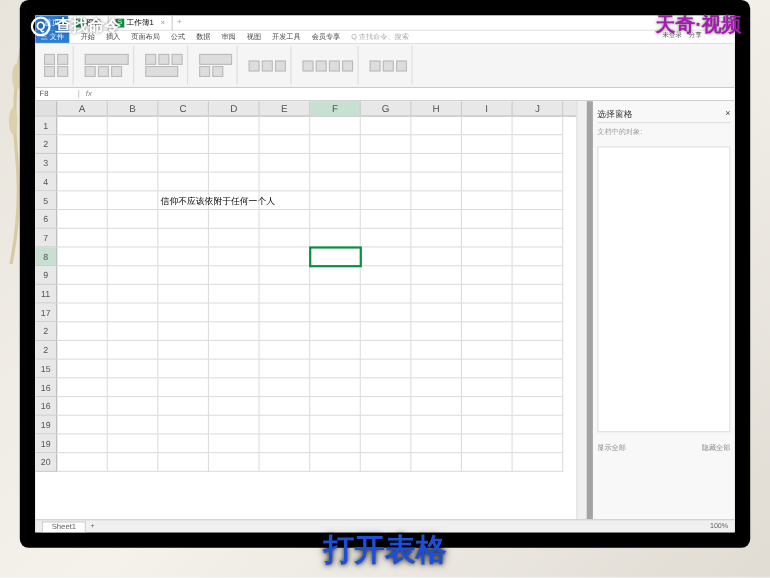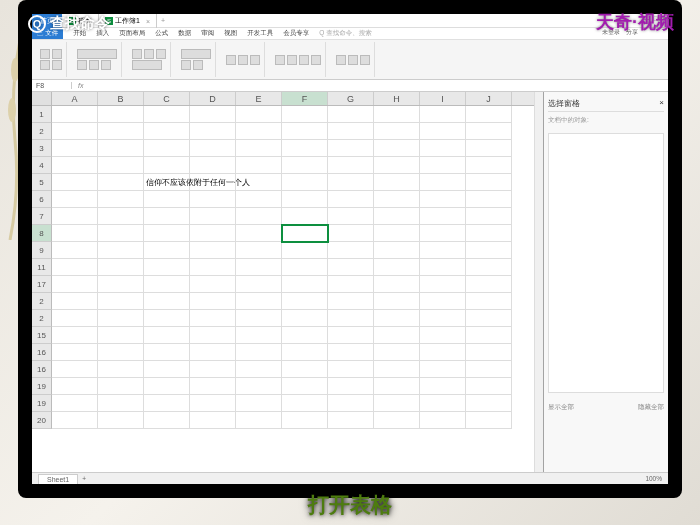--- a/index.html
+++ b/index.html
@@ -31,30 +31,30 @@
 .corner { width: 20px; border-right: 1px solid #bbb; background: #e0e0e0; }
 .col-h { width: 46px; border-right: 1px solid #ccc; text-align: center; font-size: 9px; color: #555; line-height: 14px; }
 .col-h.sel { background: #c8e0d0; }
 .rows { }
 .row { display: flex; height: 17px; }
 .row-h { width: 20px; background: #e8e8e8; border-right: 1px solid #bbb; border-bottom: 1px solid #ccc; text-align: center; font-size: 8px; color: #555; line-height: 17px; }
 .row-h.sel { background: #c8e0d0; }
 .cell { width: 46px; border-right: 1px solid #ddd; border-bottom: 1px solid #ddd; font-size: 8px; line-height: 17px; padding: 0 2px; position: relative; overflow: visible; white-space: nowrap; }
 .cell.selected { outline: 2px solid #0d8f3f; outline-offset: -1px; z-index: 2; }
 .cell-text { position: absolute; left: 2px; top: 0; font-size: 8px; color: #000; white-space: nowrap; }
-.side-panel { width: 125px; background: #f8f8f8; border-left: 1px solid #a3a3a3; padding: 4px; font-size: 7px; color: #666; }
+.side-panel { width: 135px; background: #f8f8f8; border-left: 6px solid #a3a3a3; padding: 4px; font-size: 7px; color: #666; }
 .side-title { font-size: 8px; color: #333; padding: 2px 0; border-bottom: 1px solid #ddd; display: flex; justify-content: space-between; }
 .side-sub { font-size: 6.5px; color: #999; padding: 4px 0; }
 .side-body { height: 260px; background: #fff; border: 1px solid #ddd; margin-top: 4px; }
 .side-foot { margin-top: 10px; font-size: 6.5px; color: #888; display: flex; justify-content: space-between; }
 .statusbar { position: absolute; bottom: 0; left: 0; right: 0; height: 12px; background: #f0f0f0; border-top: 1px solid #ccc; display: flex; align-items: center; font-size: 6.5px; color: #666; padding: 0 6px; }
 .sheet-tab { background: #fff; border: 1px solid #ccc; border-bottom: none; padding: 1px 8px; font-size: 7px; }
 .win-controls { position: absolute; right: 2px; top: 1px; display: flex; gap: 4px; font-size: 7px; color: #888; }
 .user-area { position: absolute; right: 30px; top: 14px; font-size: 6px; color: #555; display: flex; gap: 6px; align-items: center; }
-.caption { position: absolute; bottom: 6px; left: 50%; transform: translateX(-50%); font-size: 21px; color: #4d7c0f; font-weight: bold; text-shadow: 0 0 4px rgba(0,0,0,0.8), 0 0 8px rgba(0,0,0,0.6); z-index: 200; }
+.caption { position: absolute; bottom: 6px; left: 50%; transform: translateX(-50%); font-size: 28px; color: #1d4ed8; font-weight: bold; text-shadow: 0 0 4px rgba(0,0,0,0.8), 0 0 8px rgba(0,0,0,0.6); z-index: 200; }
 .scroll-v { position: absolute; right: 0; top: 0; width: 9px; height: 100%; background: #f0f0f0; border-left: 1px solid #ddd; }
 </style>
 </head>
 <body>
 
 <div class="bg-blur"></div>
 <svg class="wheat" viewBox="0 0 60 200">
     <path d="M30 0 Q20 50 25 100 Q30 150 20 200" stroke="#c9b87a" stroke-width="3" fill="none"></path>
     <ellipse cx="25" cy="30" rx="4" ry="12" fill="#d4c388"></ellipse>
     <ellipse cx="32" cy="50" rx="4" ry="12" fill="#d4c388"></ellipse>

